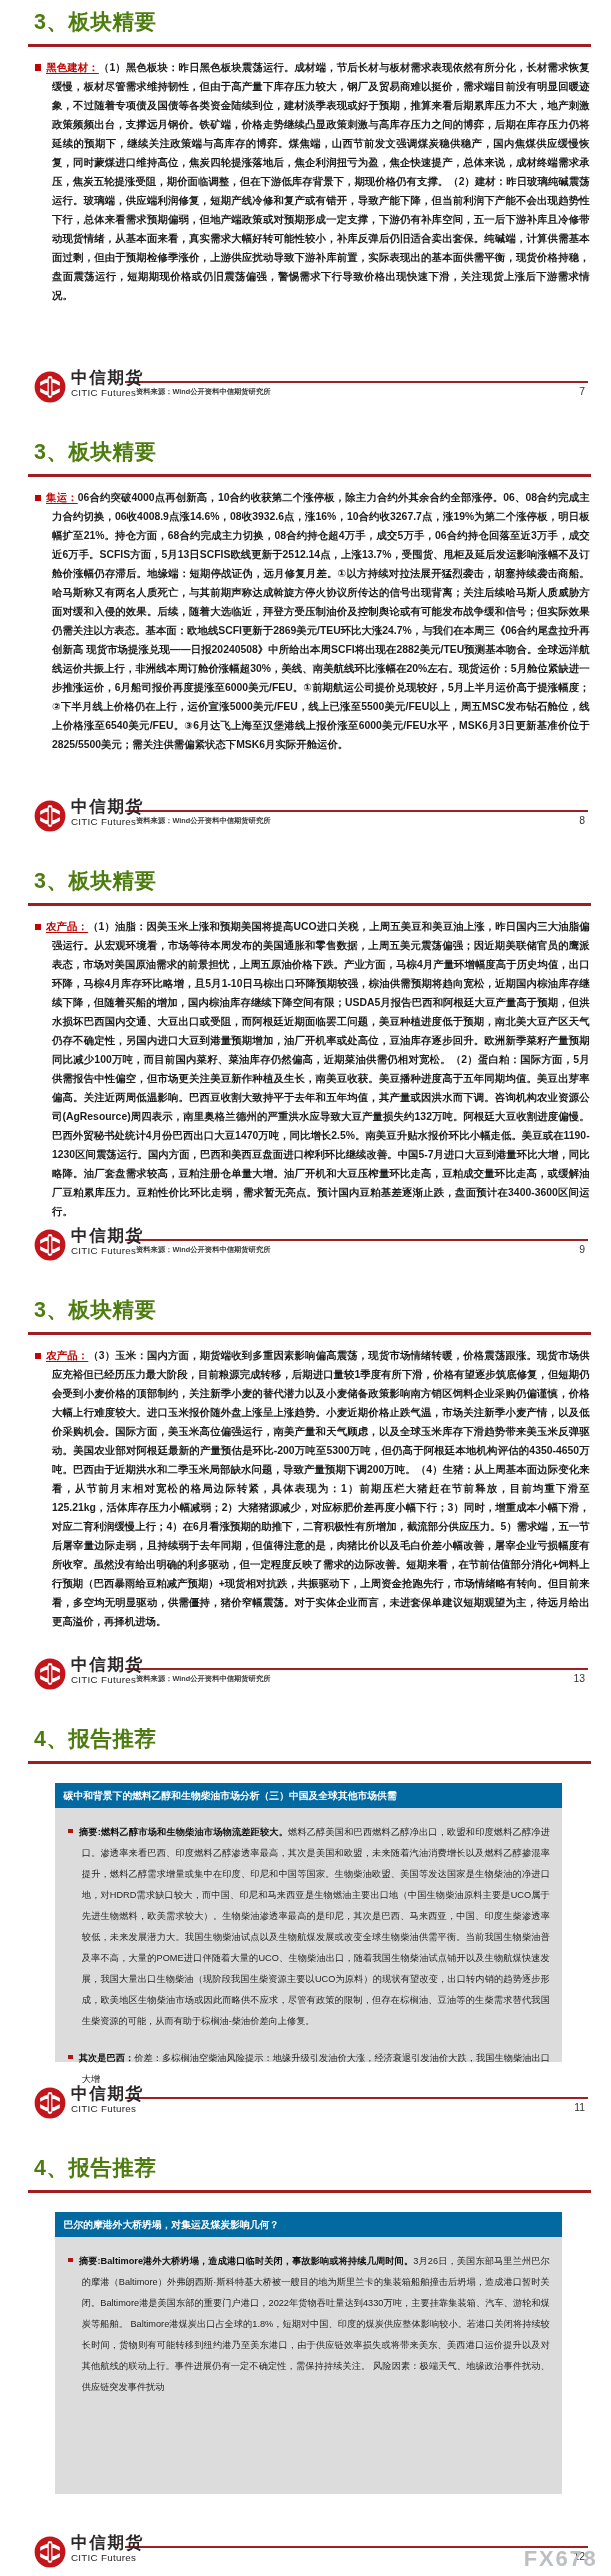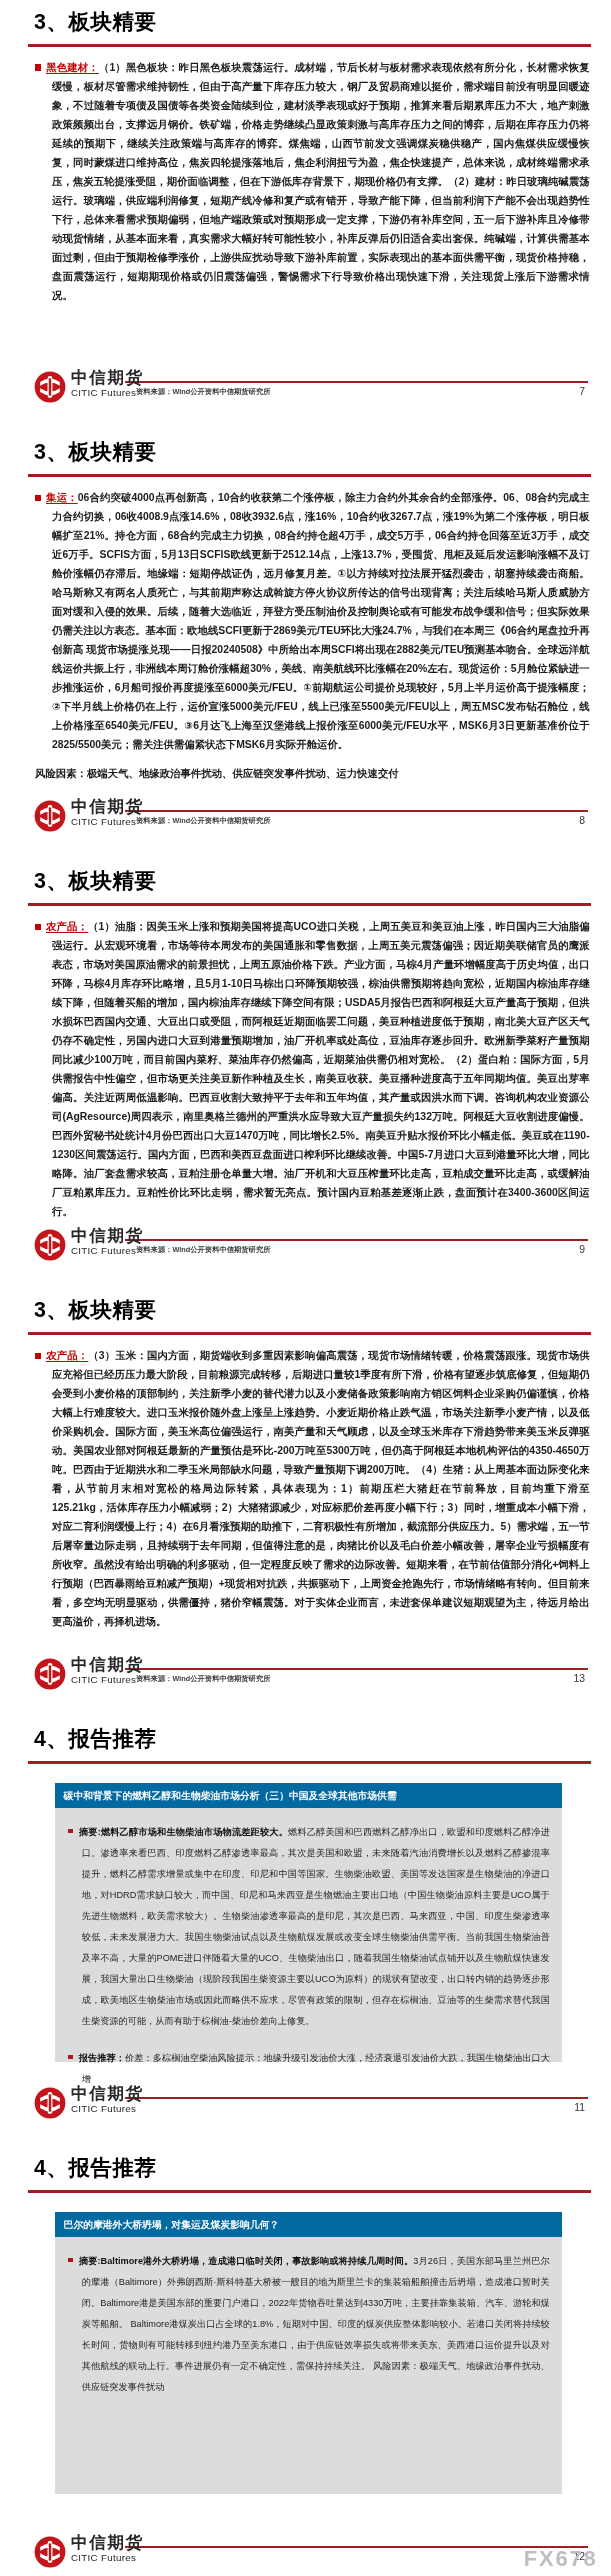--- a/index.html
+++ b/index.html
@@ -3,21 +3,21 @@
 <meta charset="utf-8">
 <style>
   html,body{margin:0;padding:0;background:#ffffff;}
   body{width:611px;font-family:"Liberation Sans","DejaVu Sans",sans-serif;color:#1f1f1f;}
   .slide{position:relative;width:611px;overflow:hidden;background:#ffffff;}
   .s1{height:411px;}
   .s2,.s3,.s4,.s5{height:429px;}
   .s6{height:449px;}
 
   .slide-title{margin:0;padding:29px 0 0 34px;font-size:21.4px;line-height:24.5px;font-weight:bold;
-    color:#000000;letter-spacing:0.6px;}
+    color:#4d7c0f;letter-spacing:0.6px;}
   .s1 .slide-title{padding-top:9.8px;}
   .title-rule{height:3.1px;background:#a21d22;margin:9.8px 19.6px 0 27.5px;}
 
   .body{margin:9.8px 21.4px 0 35px;}
   .para{font-size:10.4px;line-height:19px;font-weight:600;text-align:justify;
     padding-left:17px;text-indent:-17px;color:#1c1c1c;}
   .sq{display:inline-block;width:6.1px;height:6.1px;background:#c00504;margin-right:4.9px;}
   .sec-label{color:#c00504;font-weight:bold;text-decoration:underline;
     text-decoration-color:#c00504;text-underline-offset:2.4px;}
   .risk{font-size:10.4px;line-height:19px;font-weight:600;color:#1c1c1c;margin-top:1.2px;}
@@ -74,21 +74,20 @@
     <div class="source">资料来源：Wind公开资料中信期货研究所</div>
     <div class="pagenum">7</div>
   </div>
 </section>
 
 <section class="slide s2">
   <h1 class="slide-title">3、板块精要</h1>
   <div class="title-rule"></div>
   <div class="body">
     <p class="para"><span class="sq"></span><span class="sec-label">集运：</span><span>06合约突破4000点再创新高，10合约收获第二个涨停板，除主力合约外其余合约全部涨停。06、08合约完成主力合约切换，06收4008.9点涨14.6%，08收3932.6点，涨16%，10合约收3267.7点，涨19%为第二个涨停板，明日板幅扩至21%。持仓方面，68合约完成主力切换，08合约持仓超4万手，成交5万手，06合约持仓回落至近3万手，成交近6万手。SCFIS方面，5月13日SCFIS欧线更新于2512.14点，上涨13.7%，受囤货、甩柜及延后发运影响涨幅不及订舱价涨幅仍存滞后。地缘端：短期停战证伪，远月修复月差。①以方持续对拉法展开猛烈袭击，胡塞持续袭击商船。哈马斯称又有两名人质死亡，与其前期声称达成斡旋方停火协议所传达的信号出现背离；关注后续哈马斯人质威胁方面对缓和入侵的效果。后续，随着大选临近，拜登方受压制油价及控制舆论或有可能发布战争缓和信号；但实际效果仍需关注以方表态。基本面：欧地线SCFI更新于2869美元/TEU环比大涨24.7%，与我们在本周三《06合约尾盘拉升再创新高 现货市场提涨兑现——日报20240508》中所给出本周SCFI将出现在2882美元/TEU预测基本吻合。全球远洋航线运价共振上行，非洲线本周订舱价涨幅超30%，美线、南美航线环比涨幅在20%左右。现货运价：5月舱位紧缺进一步推涨运价，6月船司报价再度提涨至6000美元/FEU。①前期航运公司提价兑现较好，5月上半月运价高于提涨幅度；②下半月线上价格仍在上行，运价宣涨5000美元/FEU，线上已涨至5500美元/FEU以上，周五MSC发布钻石舱位，线上价格涨至6540美元/FEU。③6月达飞上海至汉堡港线上报价涨至6000美元/FEU水平，MSK6月3日更新基准价位于2825/5500美元；需关注供需偏紧状态下MSK6月实际开舱运价。</span></p>
-    <div class="risk">风险因素：极端天气、地缘政治事件扰动、供应链突发事件扰动、运力快速交付</div>
   </div>
   <div class="footer">
     <div class="footer-line"></div>
     <div class="logo">
       <svg class="logo-circle" viewBox="0 0 52 52">
         <circle cx="26" cy="26" r="25" fill="#c3161c"></circle>
         <rect x="22" y="8" width="8" height="36" rx="4" fill="#ffffff"></rect>
         <path d="M10 18 Q26 6 42 18 L42 24 Q26 13 10 24 Z" fill="#ffffff"></path>
         <path d="M10 34 Q26 45 42 34 L42 28 Q26 39 10 28 Z" fill="#ffffff"></path>
         <rect x="24" y="12" width="4" height="28" fill="#c3161c"></rect>
@@ -154,21 +153,21 @@
     <div class="pagenum">13</div>
   </div>
 </section>
 
 <section class="slide s5">
   <h1 class="slide-title">4、报告推荐</h1>
   <div class="title-rule"></div>
   <div class="report-banner">碳中和背景下的燃料乙醇和生物柴油市场分析（三）中国及全球其他市场供需</div>
   <div class="report-box">
     <p class="box-para"><span class="sq2"></span><span class="box-label">摘要:</span><span class="box-lead">燃料乙醇市场和生物柴油市场物流差距较大。</span><span>燃料乙醇美国和巴西燃料乙醇净出口，欧盟和印度燃料乙醇净进口。渗透率来看巴西、印度燃料乙醇渗透率最高，其次是美国和欧盟，未来随着汽油消费增长以及燃料乙醇掺混率提升，燃料乙醇需求增量或集中在印度、印尼和中国等国家。生物柴油欧盟、美国等发达国家是生物柴油的净进口地，对HDRD需求缺口较大，而中国、印尼和马来西亚是生物燃油主要出口地（中国生物柴油原料主要是UCO属于先进生物燃料，欧美需求较大）。生物柴油渗透率最高的是印尼，其次是巴西、马来西亚，中国、印度生柴渗透率较低，未来发展潜力大。我国生物柴油试点以及生物航煤发展或改变全球生物柴油供需平衡。当前我国生物柴油普及率不高，大量的POME进口伴随着大量的UCO、生物柴油出口，随着我国生物柴油试点铺开以及生物航煤快速发展，我国大量出口生物柴油（现阶段我国生柴资源主要以UCO为原料）的现状有望改变，出口转内销的趋势逐步形成，欧美地区生物柴油市场或因此而略供不应求，尽管有政策的限制，但存在棕榈油、豆油等的生柴需求替代我国生柴资源的可能，从而有助于棕榈油-柴油价差向上修复。</span></p>
-    <p class="box-para strategy"><span class="sq2"></span><span class="box-label">报告推荐：</span><span>价差：多棕榈油空柴油风险提示：地缘升级引发油价大涨，经济衰退引发油价大跌，我国生物柴油出口大增</span></p>
+    <p class="box-para strategy"><span class="sq2"></span><span class="box-label">其次是巴西：</span><span>价差：多棕榈油空柴油风险提示：地缘升级引发油价大涨，经济衰退引发油价大跌，我国生物柴油出口大增</span></p>
   </div>
   <div class="footer">
     <div class="footer-line"></div>
     <div class="logo">
       <svg class="logo-circle" viewBox="0 0 52 52">
         <circle cx="26" cy="26" r="25" fill="#c3161c"></circle>
         <rect x="22" y="8" width="8" height="36" rx="4" fill="#ffffff"></rect>
         <path d="M10 18 Q26 6 42 18 L42 24 Q26 13 10 24 Z" fill="#ffffff"></path>
         <path d="M10 34 Q26 45 42 34 L42 28 Q26 39 10 28 Z" fill="#ffffff"></path>
         <rect x="24" y="12" width="4" height="28" fill="#c3161c"></rect>

